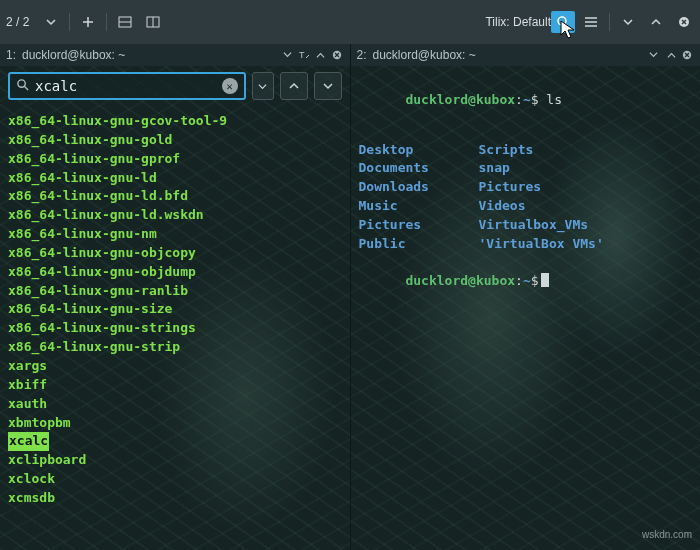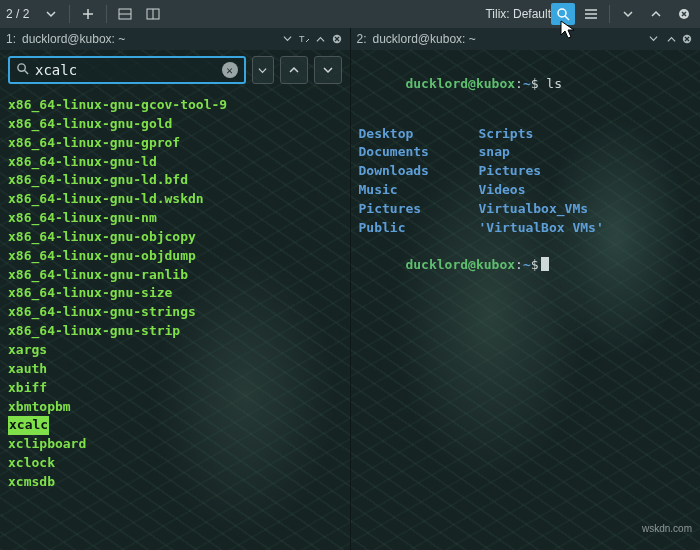--- a/index.html
+++ b/index.html
@@ -25,21 +25,21 @@
   .bg-fern::before, .bg-fern::after {
     content: ""; position: absolute; inset: 0;
     background-image:
       repeating-linear-gradient(35deg, rgba(60,95,80,.15) 0 2px, transparent 2px 14px),
       repeating-linear-gradient(-30deg, rgba(55,90,75,.12) 0 2px, transparent 2px 18px);
     opacity: .6;
   }
   
   .titlebar {
     position: relative; z-index: 2;
-    height: 28px;
+    height: 44px;
     background: #2e3a3d;
     display: flex; align-items: center;
     color: #d8dfe0;
     font-family: sans-serif; font-size: 12px;
     padding: 0 4px;
   }
   .tb-left, .tb-right { display: flex; align-items: center; gap: 4px; }
   .tb-center { flex: 1; text-align: right; }
   .tb-btn {
     width: 24px; height: 22px;
@@ -153,21 +153,21 @@
   .dir { color: #5f9fd8; font-weight: bold; }
   .quoted { color: #5f9fd8; font-weight: bold; }
   .cursor-block {
     display: inline-block;
     width: 8px; height: 14px;
     background: #cfd8d8;
     vertical-align: -2px;
     margin-left: 2px;
   }
   .watermark {
-    position: absolute; right: 8px; bottom: 16px;
+    position: absolute; right: 8px; bottom: 10px;
     font-family: sans-serif; font-size: 10px;
     color: rgba(230,235,235,.55);
     z-index: 3;
   }
 </style>
 </head>
 <body>
 
 <div class="bg-fern"></div>
 
@@ -321,22 +321,22 @@
         <div class="row">x86_64-linux-gnu-ld.bfd</div>
         <div class="row">x86_64-linux-gnu-ld.wskdn</div>
         <div class="row">x86_64-linux-gnu-nm</div>
         <div class="row">x86_64-linux-gnu-objcopy</div>
         <div class="row">x86_64-linux-gnu-objdump</div>
         <div class="row">x86_64-linux-gnu-ranlib</div>
         <div class="row">x86_64-linux-gnu-size</div>
         <div class="row">x86_64-linux-gnu-strings</div>
         <div class="row">x86_64-linux-gnu-strip</div>
         <div class="row">xargs</div>
+        <div class="row">xbiff</div>
         <div class="row">xauth</div>
-        <div class="row">xbiff</div>
         <div class="row">xbmtopbm</div>
         <div><span class="row hl">xcalc</span></div>
         <div class="row">xclipboard</div>
         <div class="row">xclock</div>
         <div class="row">xcmsdb</div>
       </div>
   </div>
 
   <div class="pane">
     <div class="term-line">

